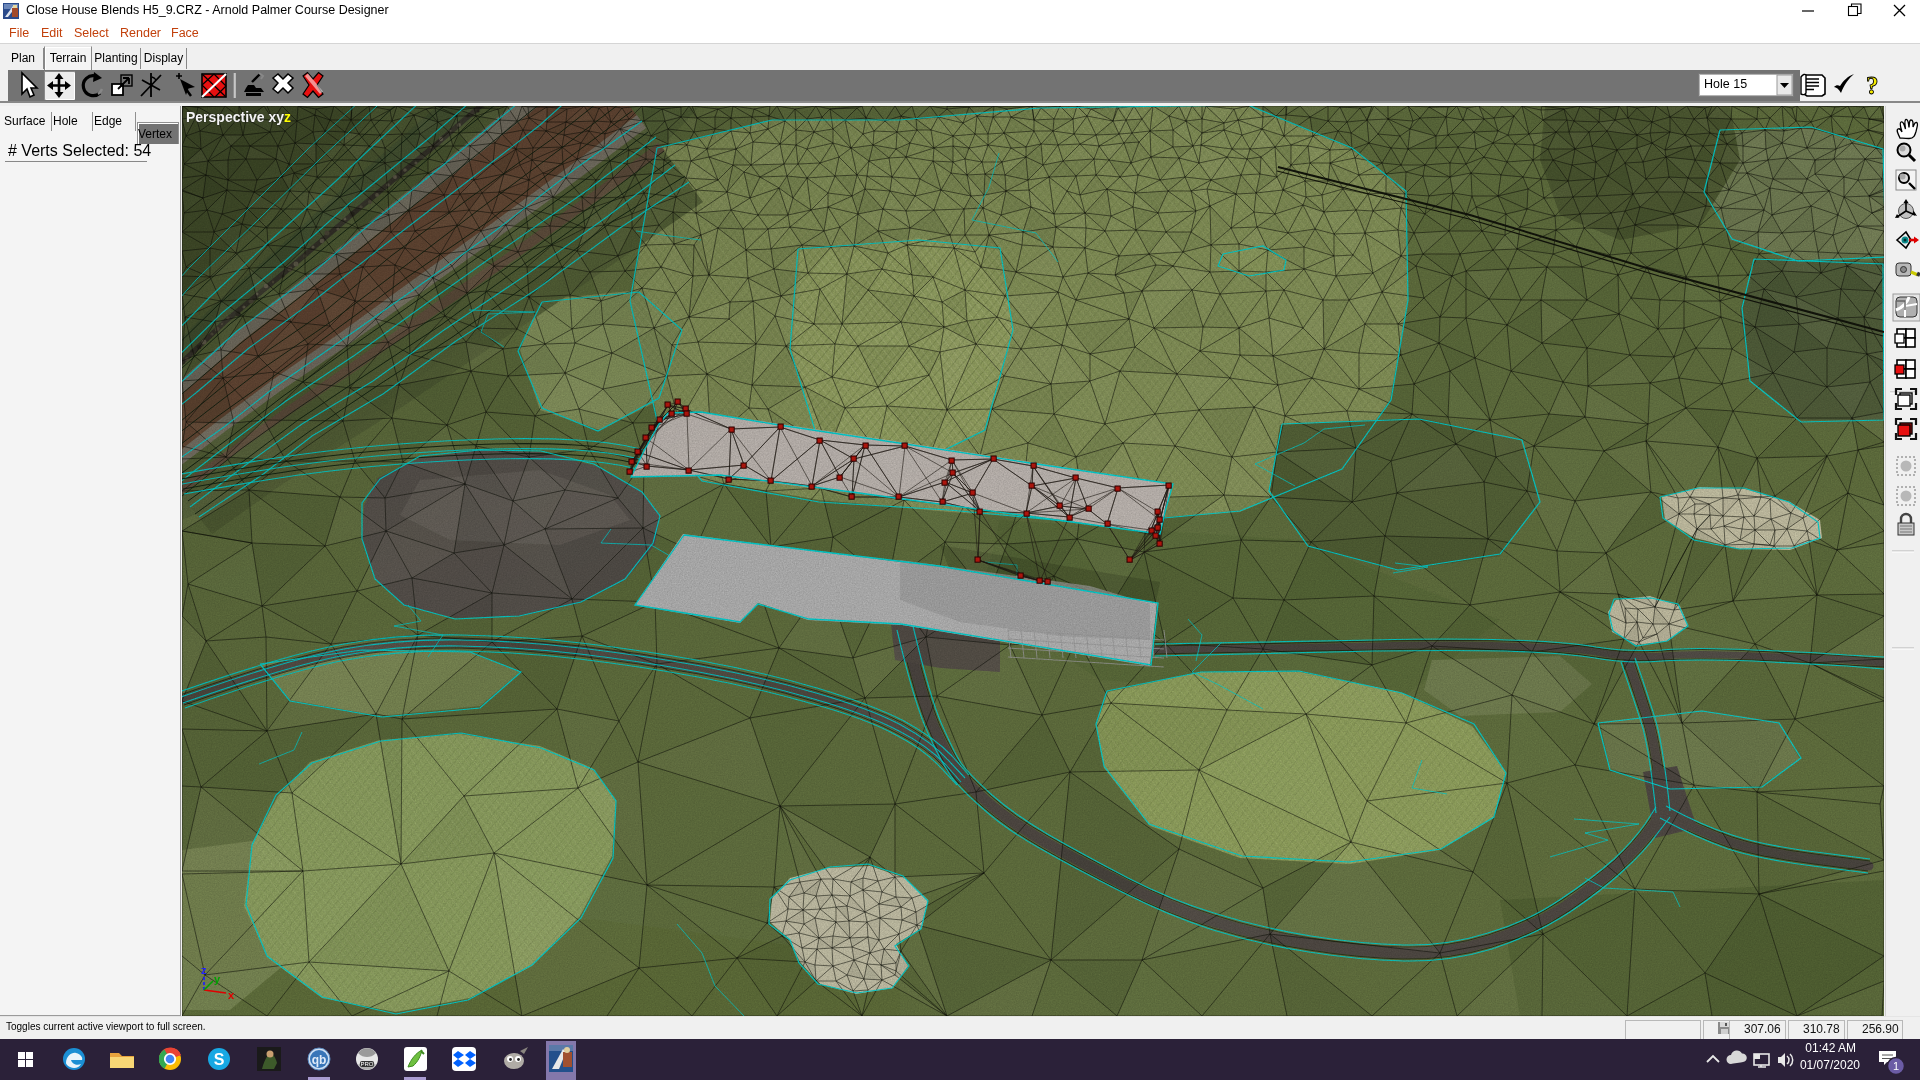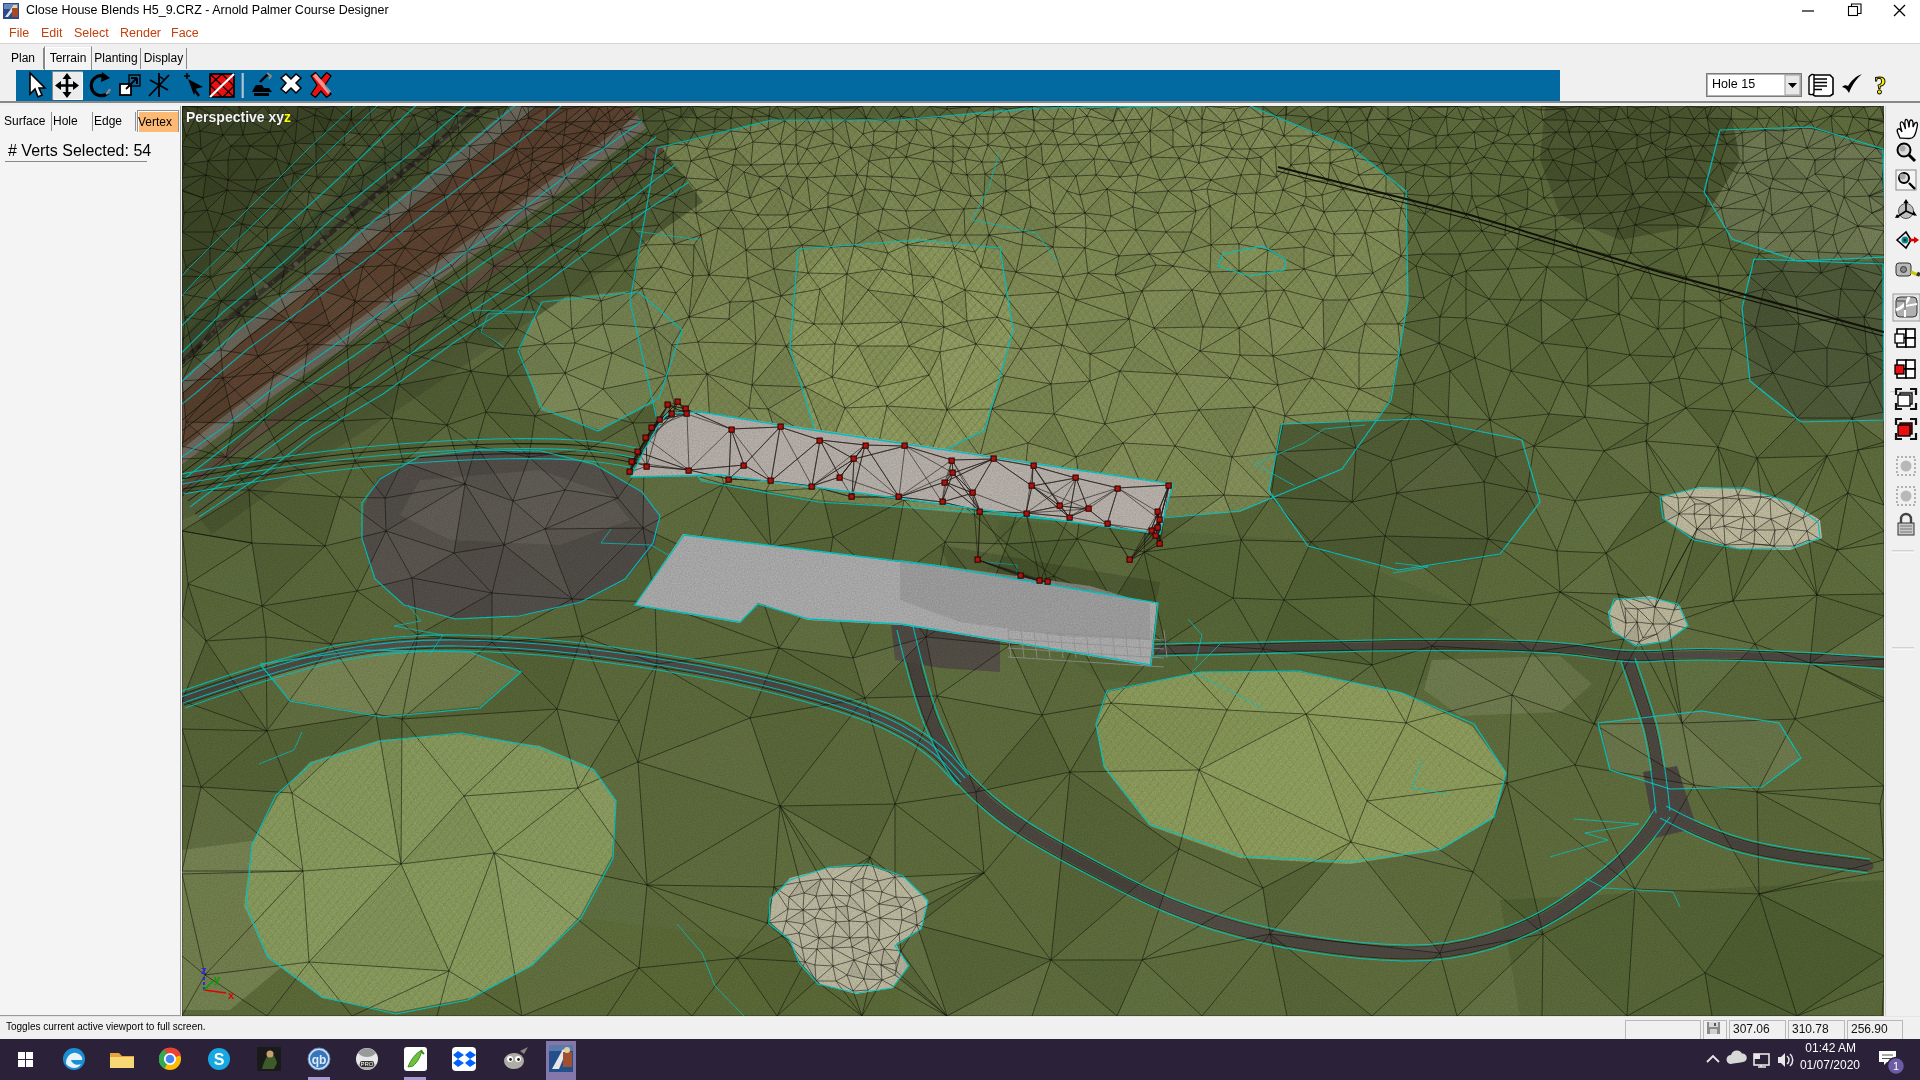--- a/index.html
+++ b/index.html
@@ -3,29 +3,29 @@
 *{margin:0;padding:0;box-sizing:border-box}
 body{width:1920px;height:1080px;position:relative;overflow:hidden;font-family:"Liberation Sans",sans-serif;background:#f0f0f0}
 .abs{position:absolute}
 #titlebar{left:0;top:0;width:1920px;height:22px;background:#fff}
 #title{left:26px;top:3px;font-size:12.5px;color:#000}
 #menubar{left:0;top:22px;width:1920px;height:22px;background:#fff;border-bottom:1px solid #d5d5d5}
 .menu{position:absolute;top:4px;font-size:12.5px;color:#c2410c}
 #tabstrip{left:0;top:45px;width:1920px;height:25px;background:#f0f0f0}
 .tab{position:absolute;top:3px;height:21px;font-size:12px;color:#000;padding-top:3px;text-align:center;border-right:1px solid #888}
 .tabsel{top:1px;height:24px;background:#f4f4f4;border:1px solid #888;border-bottom:none;border-top:1px solid #e8e8e8;box-shadow:inset 1px 1px 0 #fff;padding-top:4px;z-index:2}
-#toolbar{left:16px;top:70px;width:1544px;height:31px;background:#0369a1}
+#toolbar{left:8px;top:70px;width:1792px;height:31px;background:#737373}
 #tbline{left:0;top:101px;width:1920px;height:2px;background:#888}
 #tbline2{left:0;top:103px;width:1920px;height:3px;background:#f0f0f0}
 #leftpanel{left:0;top:106px;width:181px;height:910px;background:#f4f4f4;border-right:1px solid #9a9a9a;border-bottom:1px solid #9a9a9a}
 .ltab{position:absolute;top:6px;font-size:12px;color:#000;height:19px;padding-top:2px;text-align:left;border-right:1px solid #909090}
-.ltabsel{border:1px solid #909090;border-bottom:none;background:#fdba74;top:4px;height:22px;padding-top:4px;box-shadow:inset 1px 1px 0 #fff}
+.ltabsel{border:1px solid #909090;border-bottom:none;background:#737373;top:16px;height:22px;padding-top:4px;box-shadow:inset 1px 1px 0 #fff}
 #rightbar{left:1885px;top:106px;width:35px;height:910px;background:#f0f0f0;border-left:1px solid #cfcfcf}
 #statusbar{left:0;top:1016px;width:1920px;height:23px;background:#f0f0f0;border-top:1px solid #e5e5e5}
-.sfield{position:absolute;top:3px;height:22px;border:1px solid #b8b8b8;background:#f0f0f0;font-size:12px;color:#111;padding:1px 3px}
+.sfield{position:absolute;top:3px;height:22px;border:1px solid #b8b8b8;background:#f0f0f0;font-size:12px;color:#111;padding:1px 14px}
 #taskbar{left:0;top:1039px;width:1920px;height:41px;background:#2b2139}
 svg text{user-select:none}
 </style></head><body>
 <div class="abs" id="titlebar">
  <svg class="abs" style="left:3px;top:3px" width="16" height="16">
       <rect width="16" height="16" fill="#2a4a8a"></rect>
       <rect x="1" y="1" width="14" height="5" fill="#6a86b8"></rect>
       <path d="M2 14L10 3L12 5L5 14Z" fill="#dfe5ef"></path>
       <rect x="9" y="5" width="6" height="9" fill="#a24a2a"></rect>
       <rect x="10" y="2" width="4" height="3" fill="#e8d9a0"></rect>

